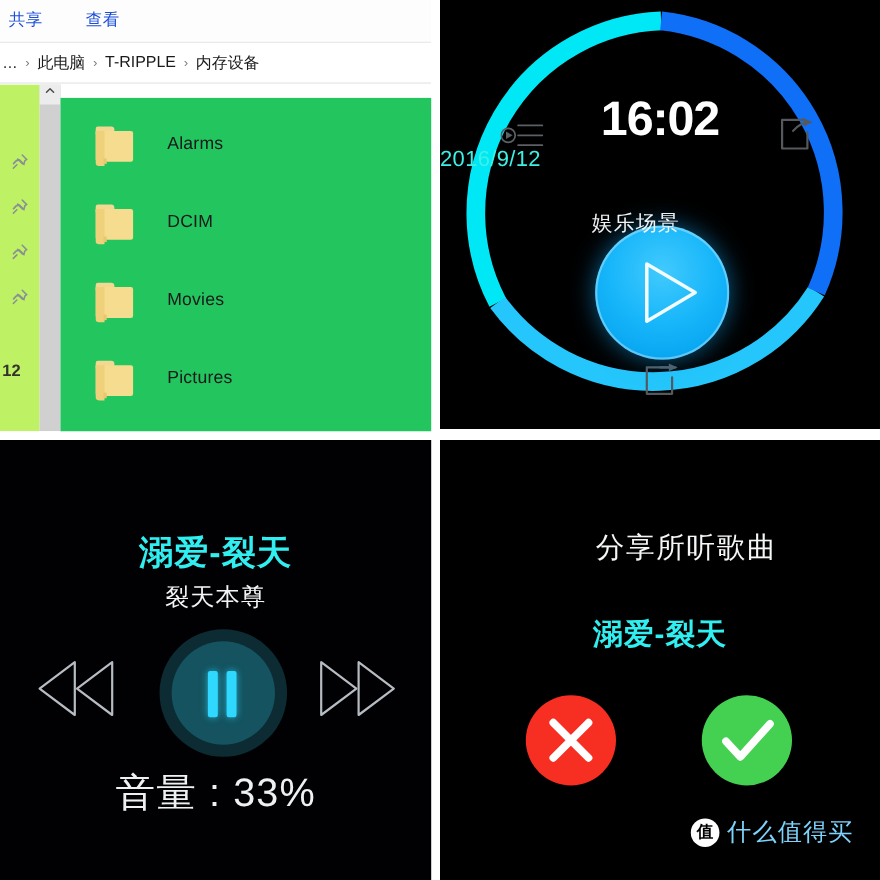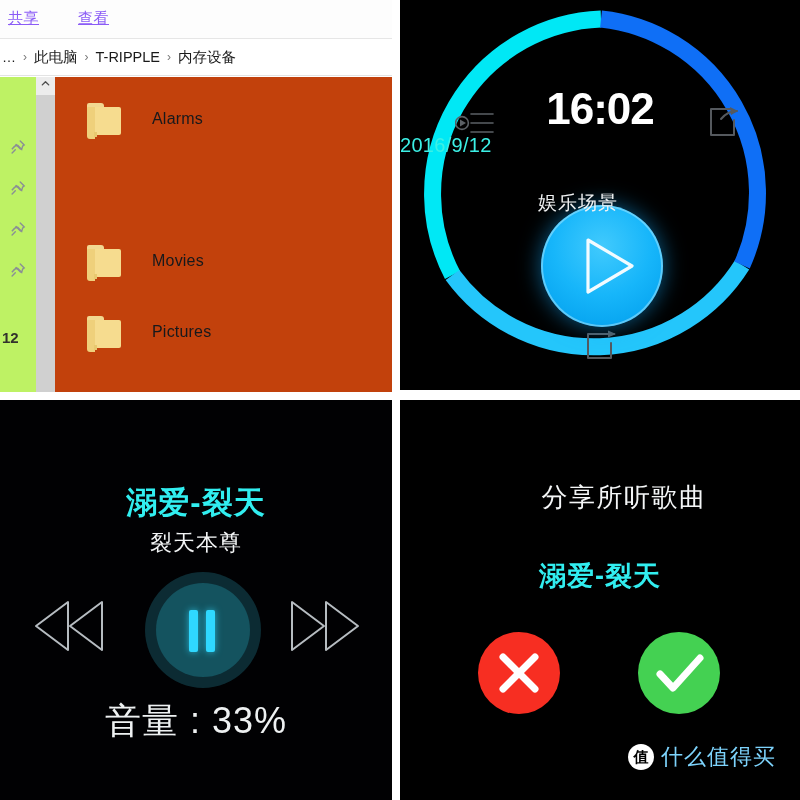--- a/index.html
+++ b/index.html
@@ -35,23 +35,22 @@
     position: absolute;
     left: 0; top: 0;
     width: 392px; height: 38px;
     background: #fdfdfd;
     border-bottom: 1px solid #e6e6e6;
   }
   .menu-tab {
     position: absolute;
     top: 9px;
     font-size: 15px;
-    color: #8b5cf6;
+    color: #1d4ed8;
     letter-spacing: 0.5px;
-    text-decoration: underline;
   }
   #menu-tab-share { left: 8px; }
   #menu-tab-view  { left: 78px; }
 
   .explorer-breadcrumb {
     position: absolute;
     left: 0; top: 39px;
     width: 392px; height: 37px;
     background: #ffffff;
     border-bottom: 1px solid #e3e3e3;
@@ -121,23 +120,23 @@
     width: 19px; height: 18px;
     background: #ececec;
     color: #4d4d4d;
     font-size: 10px;
     line-height: 18px;
     text-align: center;
   }
 
   .file-area {
     position: absolute;
-    left: 55px; top: 0;
+    left: 55px; top: 12px;
     width: 337px; height: 315px;
-    background: #c2410c;
+    background: #22c55e;
     padding-left: 48px;
   }
   .file-row {
     position: absolute;
     left: 0;
     width: 337px; height: 71px;
     display: flex;
     align-items: center;
   }
   .folder-icon {
@@ -422,20 +421,29 @@
         <div class="file-row" style="top:6px;">
           <span class="folder-icon">
             <span class="tab"></span>
               <span class="body"></span>
             <span class="flap"></span>
               <span class="shade"></span>
           </span>
           <span class="file-name">Alarms</span>
         </div>
 
+        <div class="file-row" style="top:77px;">
+          <span class="folder-icon">
+            <span class="tab"></span>
+              <span class="body"></span>
+            <span class="flap"></span>
+              <span class="shade"></span>
+          </span>
+          <span class="file-name">DCIM</span>
+        </div>
 
         <div class="file-row" style="top:219px;">
           <span class="folder-icon">
             <span class="tab"></span>
               <span class="body"></span>
             <span class="flap"></span>
               <span class="shade"></span>
           </span>
           <span class="file-name">Pictures</span>
         </div>

